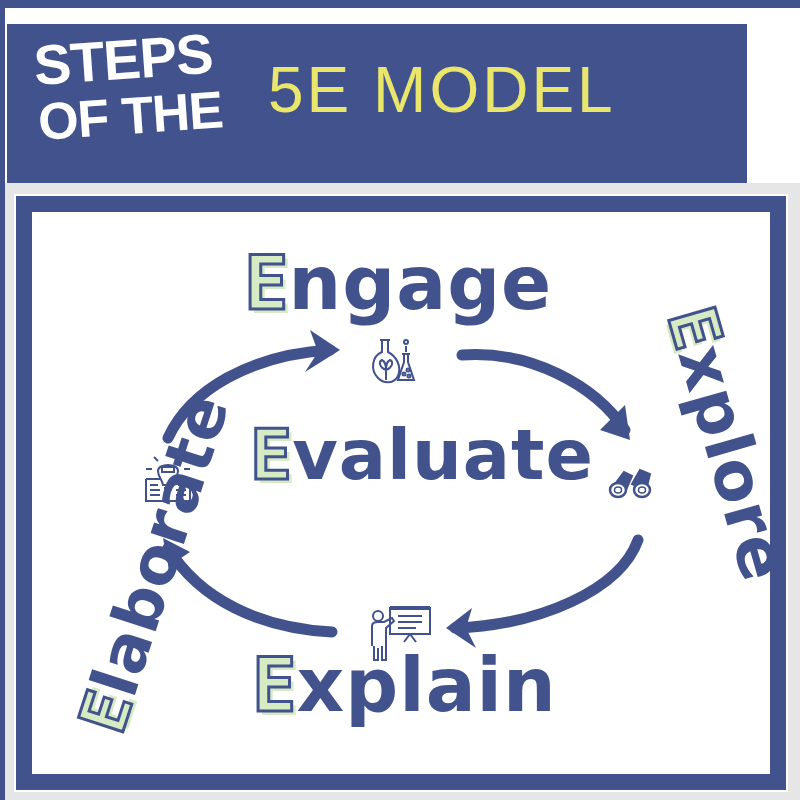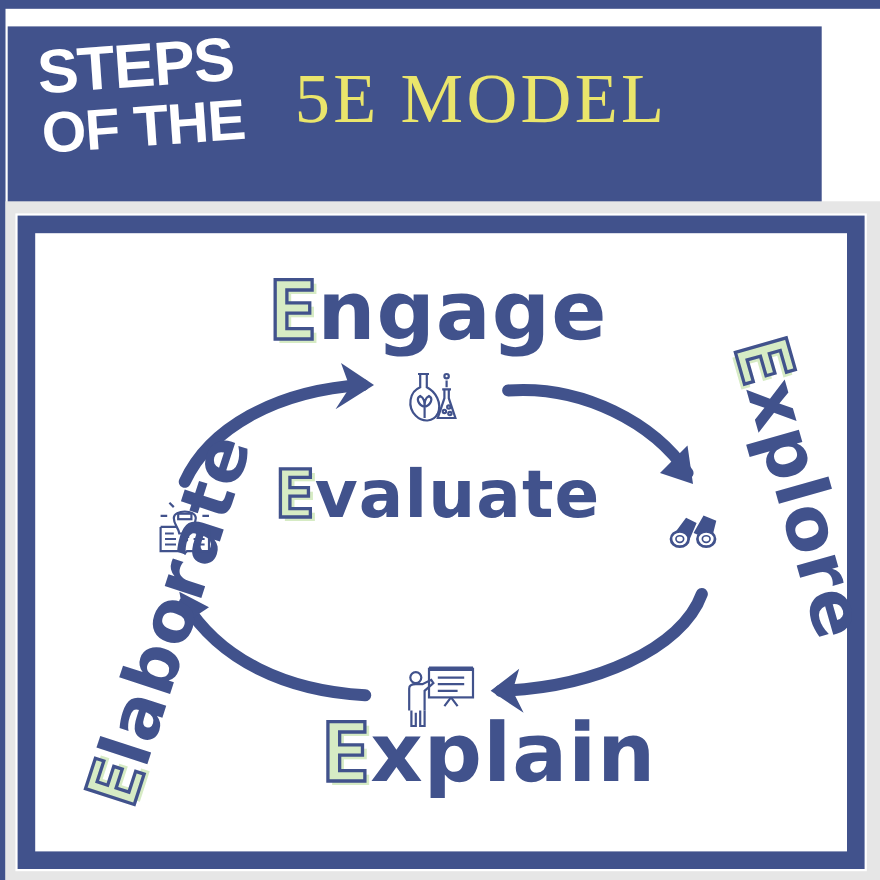--- a/index.html
+++ b/index.html
@@ -2,29 +2,29 @@
 <html><head>
 <meta charset="utf-8">
 <style>
   html, body { margin:0; padding:0; }
   body { width:800px; height:800px; position:relative; overflow:hidden; background:#ffffff; font-family:"DejaVu Sans", sans-serif; }
   .outer-frame { position:absolute; left:0; top:0; width:800px; height:800px; box-sizing:border-box; border-left:5px solid #41528c; border-top:8px solid #41528c; }
   .title-banner { position:absolute; left:7px; top:24px; width:740px; height:160px; background:#41528c; }
   .title-white { position:absolute; color:#ffffff; font-family:"Liberation Sans", sans-serif; font-weight:bold; font-size:56px; letter-spacing:-1px; line-height:1; transform:rotate(-4deg); transform-origin:left bottom; }
   .title-steps { left:36px; top:38px; }
   .title-ofthe { left:40px; top:96px; font-size:52px; }
-  .title-yellow-fill { position:absolute; left:268px; top:58px; font-family:Liberation Serif, serif; font-size:64px; letter-spacing:3px; line-height:1; color:#f4ed6a; opacity:0.95; }
+  .title-yellow-fill { position:absolute; left:268px; top:58px; font-family:Liberation Sans, sans-serif; font-size:64px; letter-spacing:3px; line-height:1; color:#f4ed6a; opacity:0.95; }
   .panel-shadow { position:absolute; left:5px; top:183px; width:795px; height:617px; background:#e6e6e6; }
   .panel { position:absolute; left:16px; top:196px; width:770px; height:594px; box-sizing:border-box; border:16px solid #41528c; background:#ffffff; box-shadow:0 0 0 2px #ffffff; }
   .word { position:absolute; font-family:"DejaVu Sans", sans-serif; font-weight:bold; color:#41528c; line-height:1; white-space:nowrap; }
   .bigE { display:inline-block; position:relative; font-family:"DejaVu Sans Mono", monospace; font-weight:bold; color:#d6ebc4; -webkit-text-stroke:3px #41528c; text-shadow:4px 4px 0 #d6ebc4; }
   .rest { letter-spacing:1px; }
   .w-engage { left:244px; top:222px; font-size:74px;margin-top:24px; }
-  .w-evaluate { left:250px; top:420px; font-size:60px; }
-  .w-explain { left:252px; top:648px; font-size:74px;margin-left:40px; }
+  .w-evaluate { left:250px; top:420px; font-size:70px; }
+  .w-explain { left:252px; top:648px; font-size:74px; }
   .w-explore { left:660px; top:300px; font-size:66px; transform-origin:left top; transform:rotate(74deg); left:720px; top:300px; }
   .w-elaborate { left:70px; top:720px; font-size:64px; transform-origin:left top; transform:rotate(-72deg); }
   svg.arrows { position:absolute; left:0; top:0; }
   .icon { position:absolute; }
 </style>
 </head>
 <body>
 
 <div class="outer-frame"></div>
 

